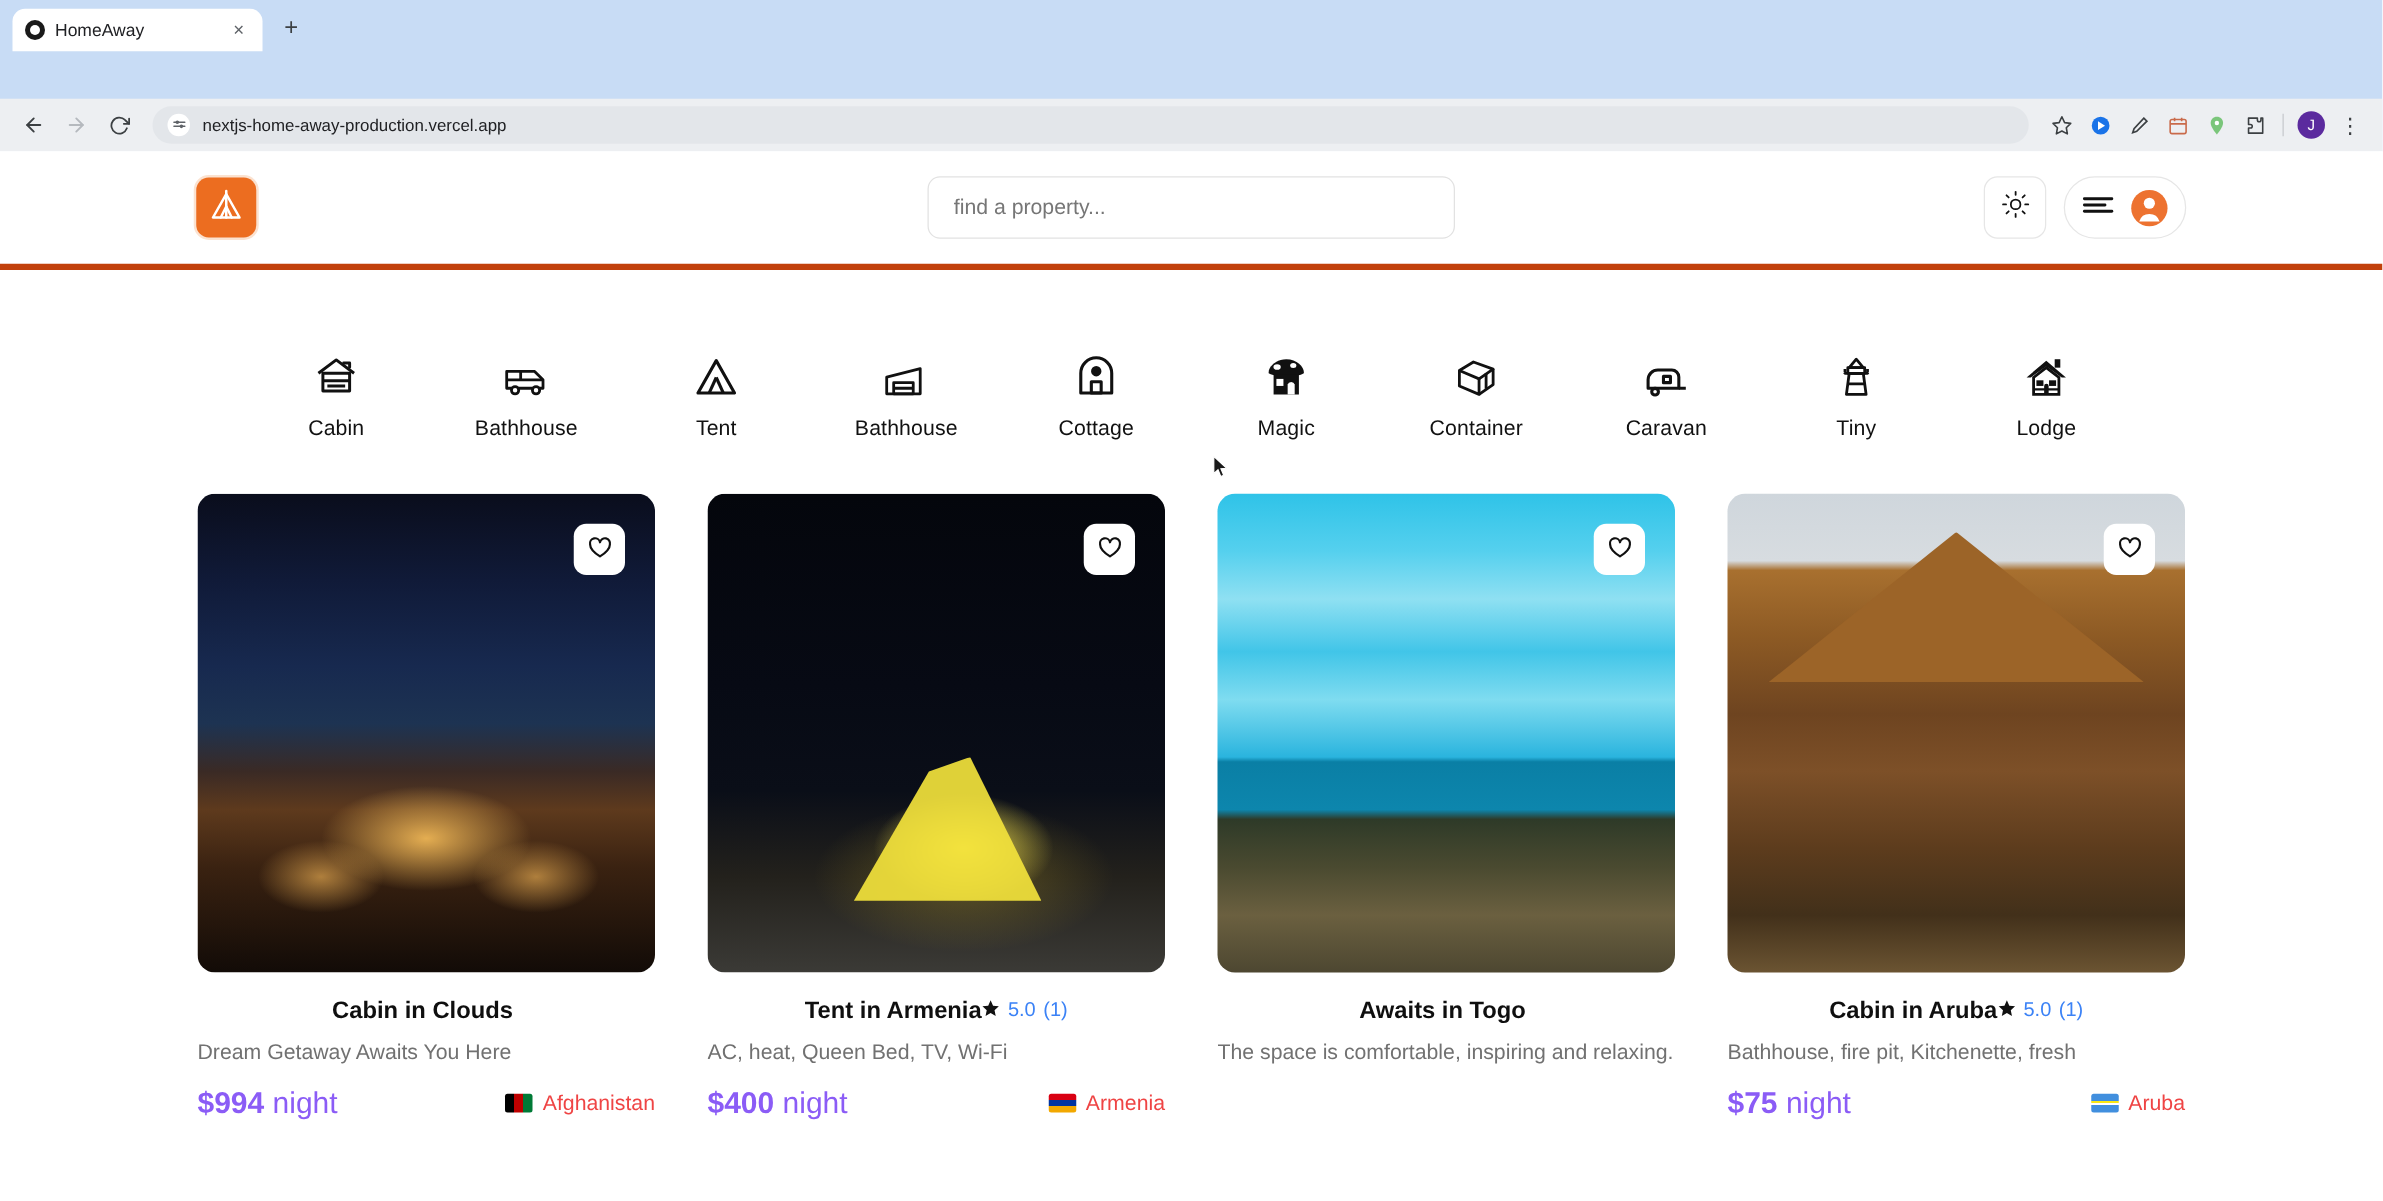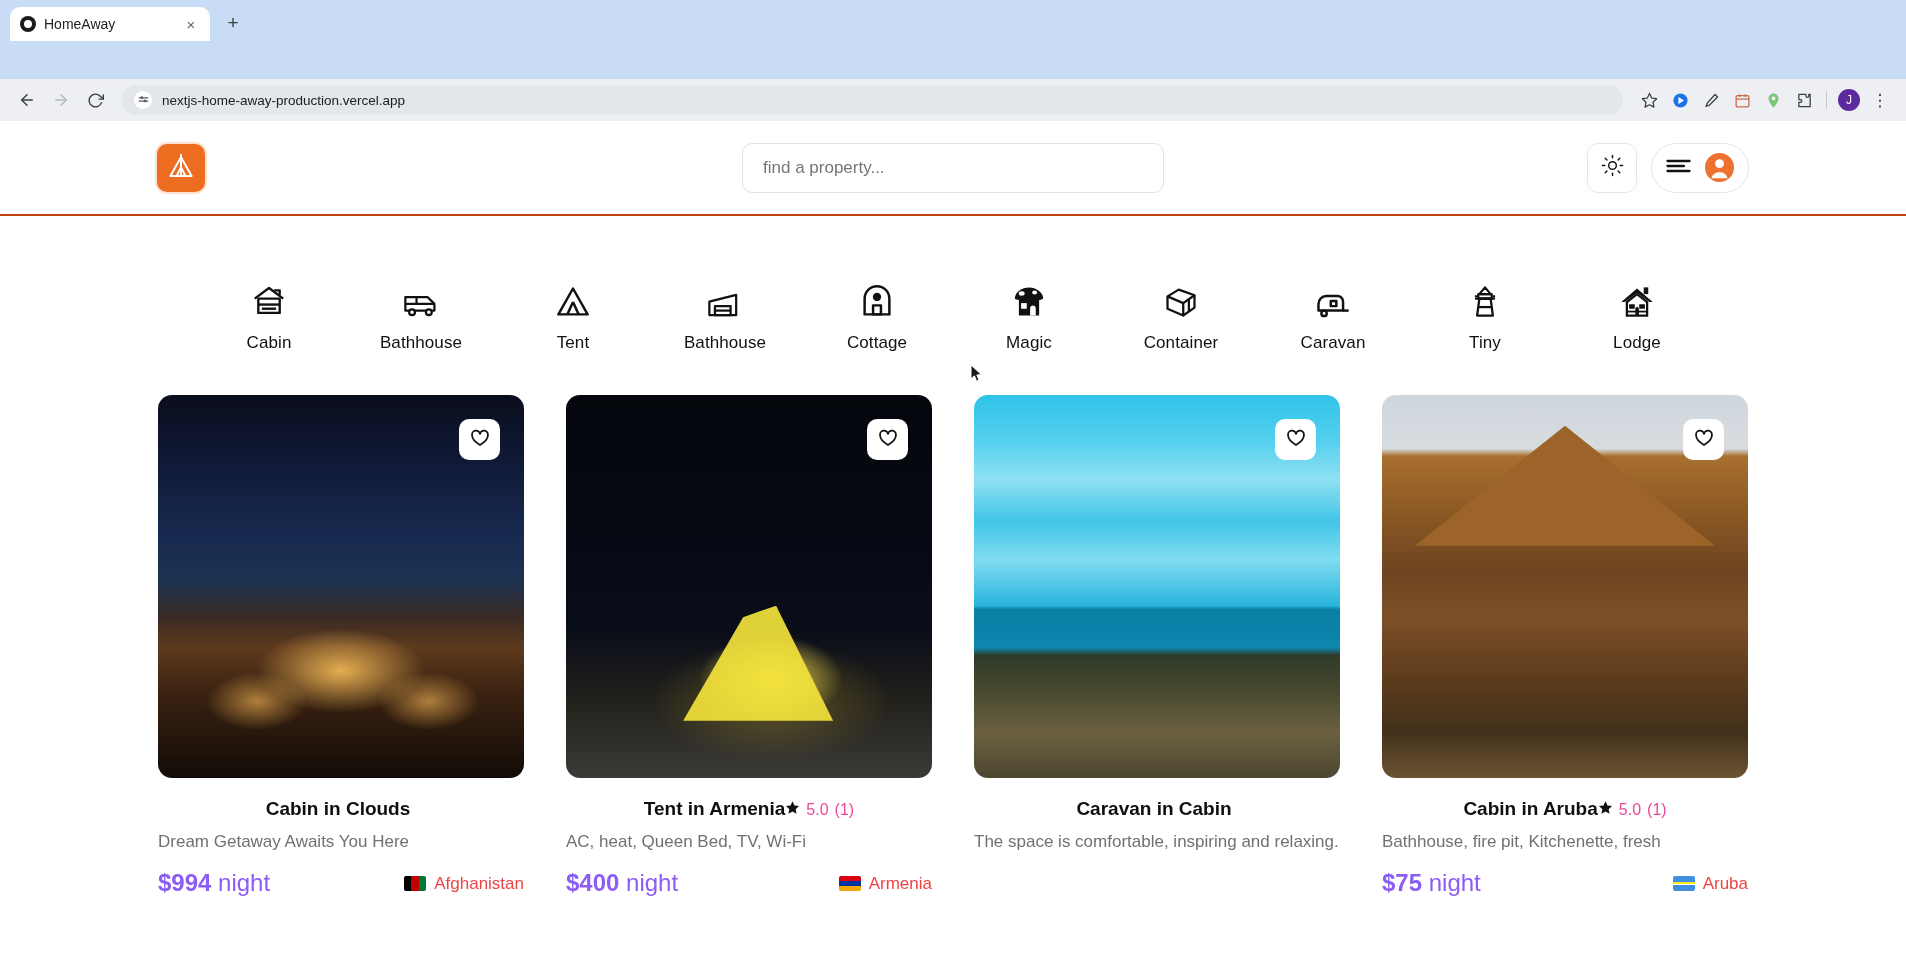--- a/index.html
+++ b/index.html
@@ -76,21 +76,21 @@
     width: 22px; height: 22px; border-radius: 50%; background: #5b2a9e;
     color: #fff; font-size: 12px; display: flex; align-items: center;
     justify-content: center;
   }
 
   
   .page { width: 100%; height: 878px; background: #fff; position: relative; }
 
   .site-header {
     height: 95px; display: flex; align-items: center;
-    padding: 0 0 0 0; border-bottom: 2px solid #c2410c;
+    padding: 0 0 0 0; border-bottom: 5px solid #c2410c;
     position: relative;
   }
   .logo {
     position: absolute; left: 157px; top: 50%; transform: translateY(-50%);
     width: 48px; height: 48px; background: #ec6d20; border-radius: 10px;
     display: flex; align-items: center; justify-content: center;
     box-shadow: 0 0 0 2px #fbe2d0;
   }
   .search-wrap {
     position: absolute; left: 50%; transform: translateX(-50%);
@@ -145,21 +145,21 @@
     position: absolute; top: 24px; right: 24px;
     width: 41px; height: 41px; background: #fff; border-radius: 10px;
     display: flex; align-items: center; justify-content: center;
     border: none; cursor: pointer;
   }
   .card-body { padding-top: 20px; }
   .card-row {
     display: flex; align-items: baseline; justify-content: center;
   }
   .card-title { font-size: 19px; font-weight: bold; color: #0f0f0f; }
-  .rating { display: flex; align-items: center; gap: 6px; font-size: 16px; color: #ec4899; }
+  .rating { display: flex; align-items: center; gap: 6px; font-size: 16px; color: #3b82f6; }
   .card-desc {
     font-size: 17px; color: #717171; margin-top: 12px;
     white-space: nowrap; overflow: hidden;
   }
   .card-foot {
     display: flex; align-items: baseline; justify-content: space-between;
     margin-top: 17px;
   }
   .price { font-size: 24px; color: #8b5cf6; }
   .price b { font-weight: bold; }
@@ -582,21 +582,21 @@
         <button class="heart-btn">
           <span>
             <svg width="20" height="20" viewBox="0 0 24 24" fill="none" stroke="#111" stroke-width="2.1" stroke-linejoin="round">
               <path d="M12 20.5 C5 16 2.5 12.5 2.5 9 A4.8 4.8 0 0 1 12 7 A4.8 4.8 0 0 1 21.5 9 C21.5 12.5 19 16 12 20.5 Z"></path>
             </svg>
           </span>
         </button>
       </div>
       <div class="card-body">
         <div class="card-row">
-          <span class="card-title">Caravan in Cabin</span>
+          <span class="card-title">Awaits in Togo</span>
           <span class="rating">
             <span></span>
             <span></span>
           </span>
         </div>
         <div class="card-desc">The space is comfortable, inspiring and relaxing.</div>
       </div>
     </div>
 
     <div class="card">

